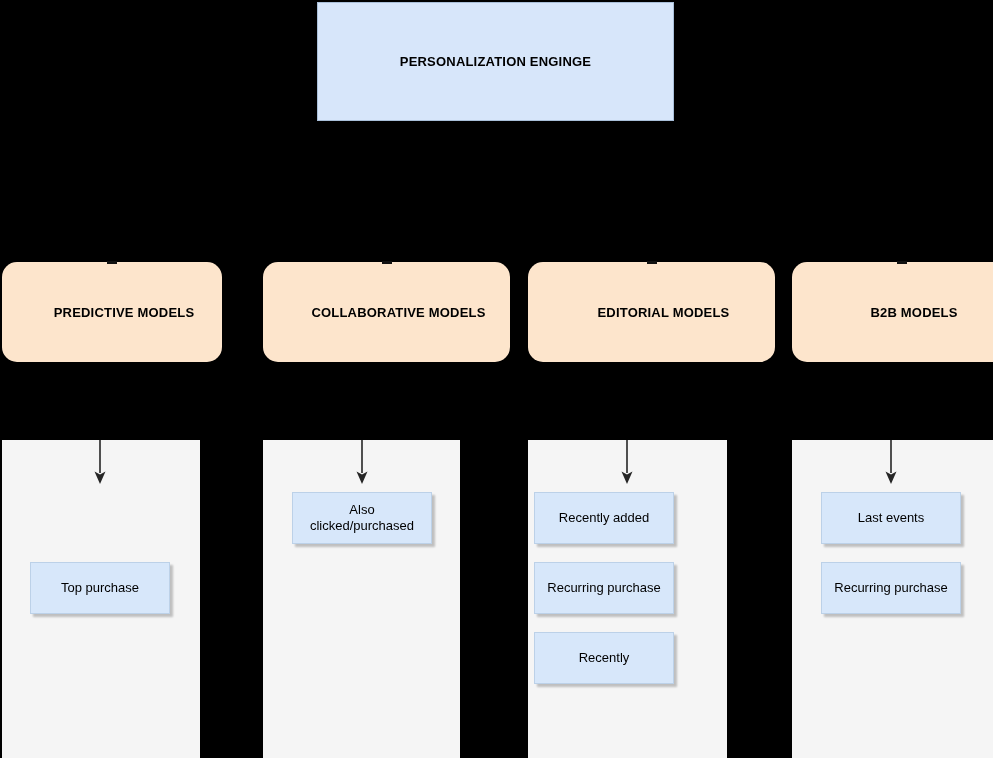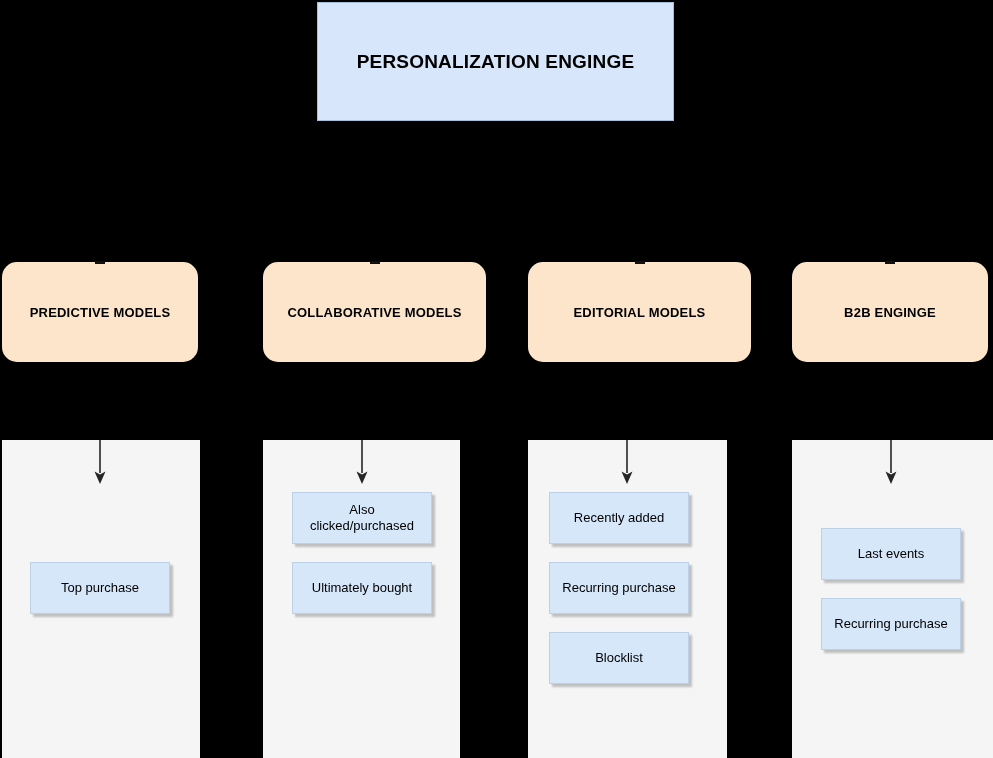--- a/index.html
+++ b/index.html
@@ -15,34 +15,35 @@
   
   .title-box {
     position: absolute;
     left: 317px; top: 2px;
     width: 355px; height: 117px;
     background: #d7e6fa;
     border: 1px solid #a9bfd9;
     display: flex; align-items: center; justify-content: center;
     text-align: center;
     font-weight: bold;
-    font-size: 19px;
+    font-size: 13px;
     letter-spacing: 0.2px;
   }
   
   .cat-box {
     position: absolute;
     top: 262px; height: 100px;
     background: #fde5cc;
     border-radius: 15px;
     display: flex; align-items: center; justify-content: center;
     text-align: center;
     font-weight: bold;
     font-size: 13px;
     letter-spacing: 0.2px;
+    padding-left: 24px;
   }
   .cat-0 { left: 2px;   width: 196px; }
   .cat-1 { left: 263px; width: 223px; }
   .cat-2 { left: 528px; width: 223px; }
   .cat-3 { left: 792px; width: 196px; }
   
   .stub {
     position: absolute;
     top: -1px;
     left: 50%;
@@ -79,22 +80,22 @@
     box-shadow: 3px 3px 2px rgba(0,0,0,0.22);
     display: flex; align-items: center; justify-content: center;
     text-align: center;
     font-size: 13px;
     line-height: 1.25;
     padding: 2px 6px;
     box-sizing: border-box;
   }
   .col-x0 { left: 30px;  }
   .col-x1 { left: 292px; }
-  .col-x2 { left: 549px; }
-  .col-x3 { left: 821px; margin-top: 36px; }
+  .col-x2 { left: 534px; }
+  .col-x3 { left: 821px; }
   .row-0 { top: 492px; }
   .row-1 { top: 562px; }
   .row-2 { top: 632px; }
 </style>
 </head>
 <body>
 
 <div class="stage">
 
   <div class="title-box">
@@ -108,21 +109,21 @@
   <div class="cat-box cat-1">
     <span class="stub"></span>
     <span>COLLABORATIVE MODELS</span>
   </div>
   <div class="cat-box cat-2">
     <span class="stub"></span>
     <span>EDITORIAL MODELS</span>
   </div>
   <div class="cat-box cat-3">
     <span class="stub"></span>
-    <span>B2B ENGINGE</span>
+    <span>B2B MODELS</span>
   </div>
 
   <div class="panel panel-0"></div>
   <div class="panel panel-1"></div>
   <div class="panel panel-2"></div>
   <div class="panel panel-3"></div>
 
   <svg class="down-arrow arr-0" viewBox="0 0 20 46">
     <line x1="10" y1="0" x2="10" y2="33" stroke="#262626" stroke-width="1.6"></line>
     <polygon points="10,44 4.5,31.5 10,34.5 15.5,31.5" fill="#262626"></polygon>
@@ -140,32 +141,29 @@
     <polygon points="10,44 4.5,31.5 10,34.5 15.5,31.5" fill="#262626"></polygon>
   </svg>
 
   <div class="item-box col-x0 row-1">
     <span>Top purchase</span>
   </div>
 
   <div class="item-box col-x1 row-0">
     <span>Also clicked/purchased</span>
   </div>
-  <div class="item-box col-x1 row-1">
-    <span>Ultimately bought</span>
-  </div>
 
   <div class="item-box col-x2 row-0">
     <span>Recently added</span>
   </div>
   <div class="item-box col-x2 row-1">
     <span>Recurring purchase</span>
   </div>
   <div class="item-box col-x2 row-2">
-    <span>Blocklist</span>
+    <span>Recently</span>
   </div>
 
   <div class="item-box col-x3 row-0">
     <span>Last events</span>
   </div>
   <div class="item-box col-x3 row-1">
     <span>Recurring purchase</span>
   </div>
 
 </div>

